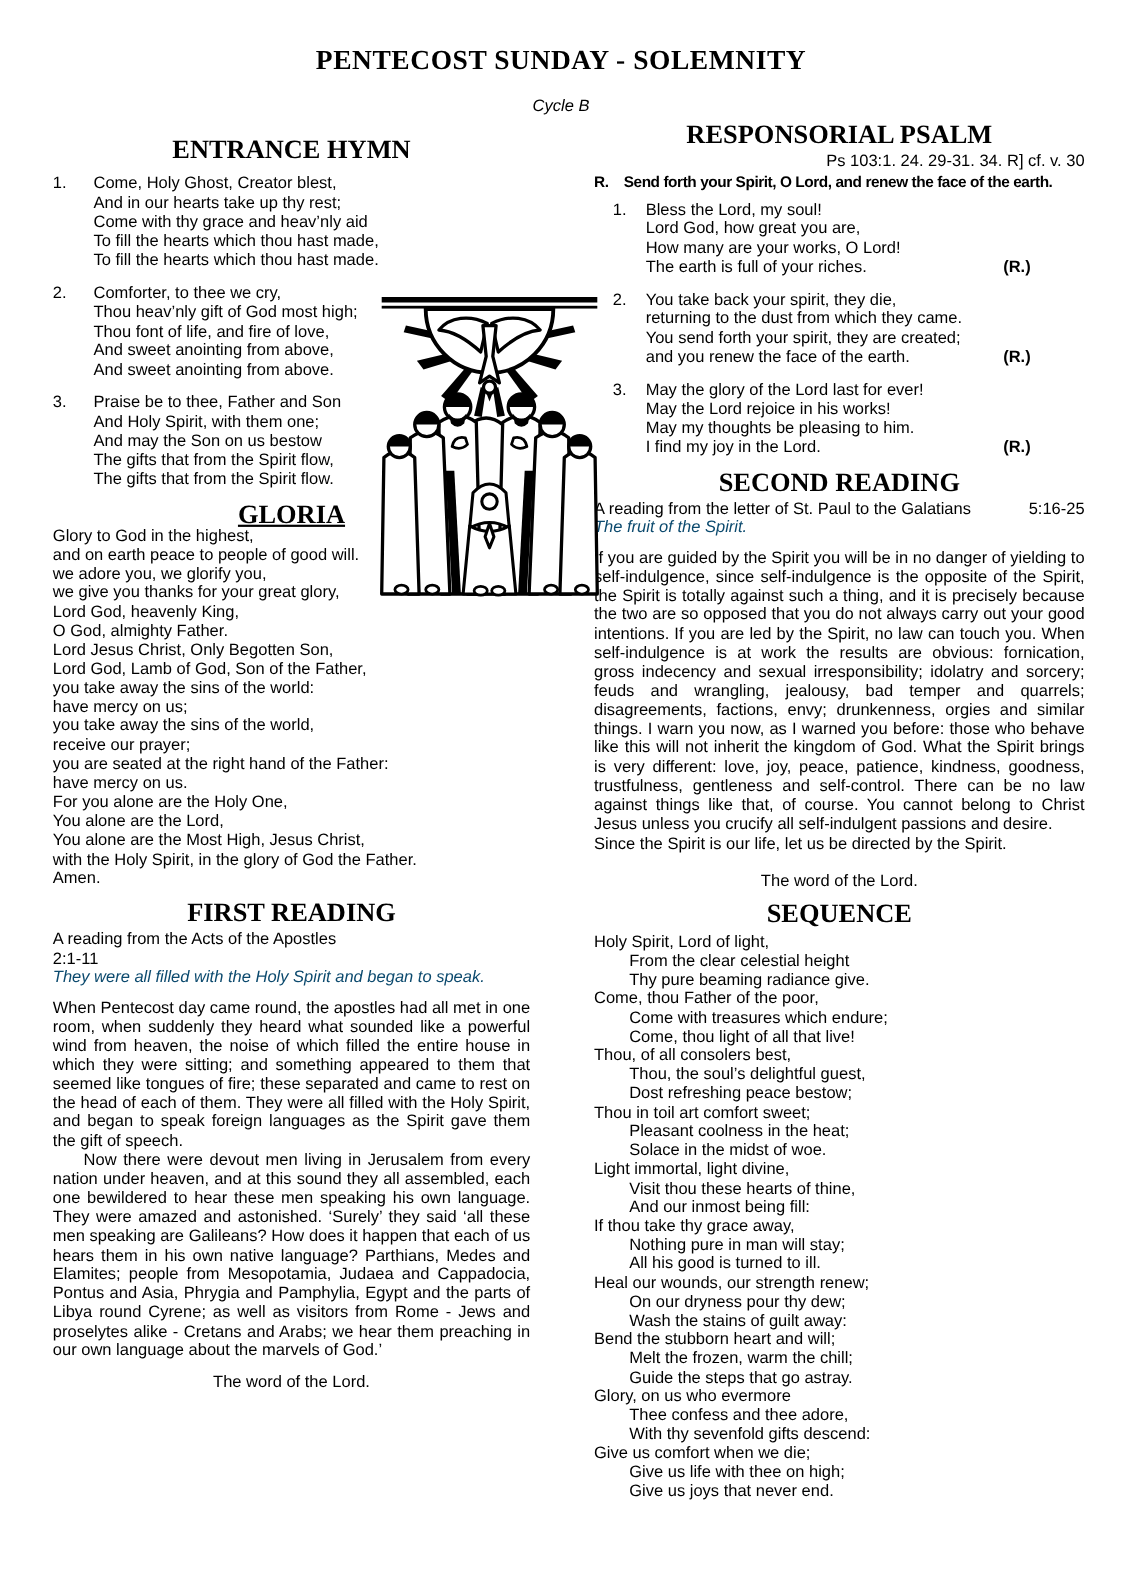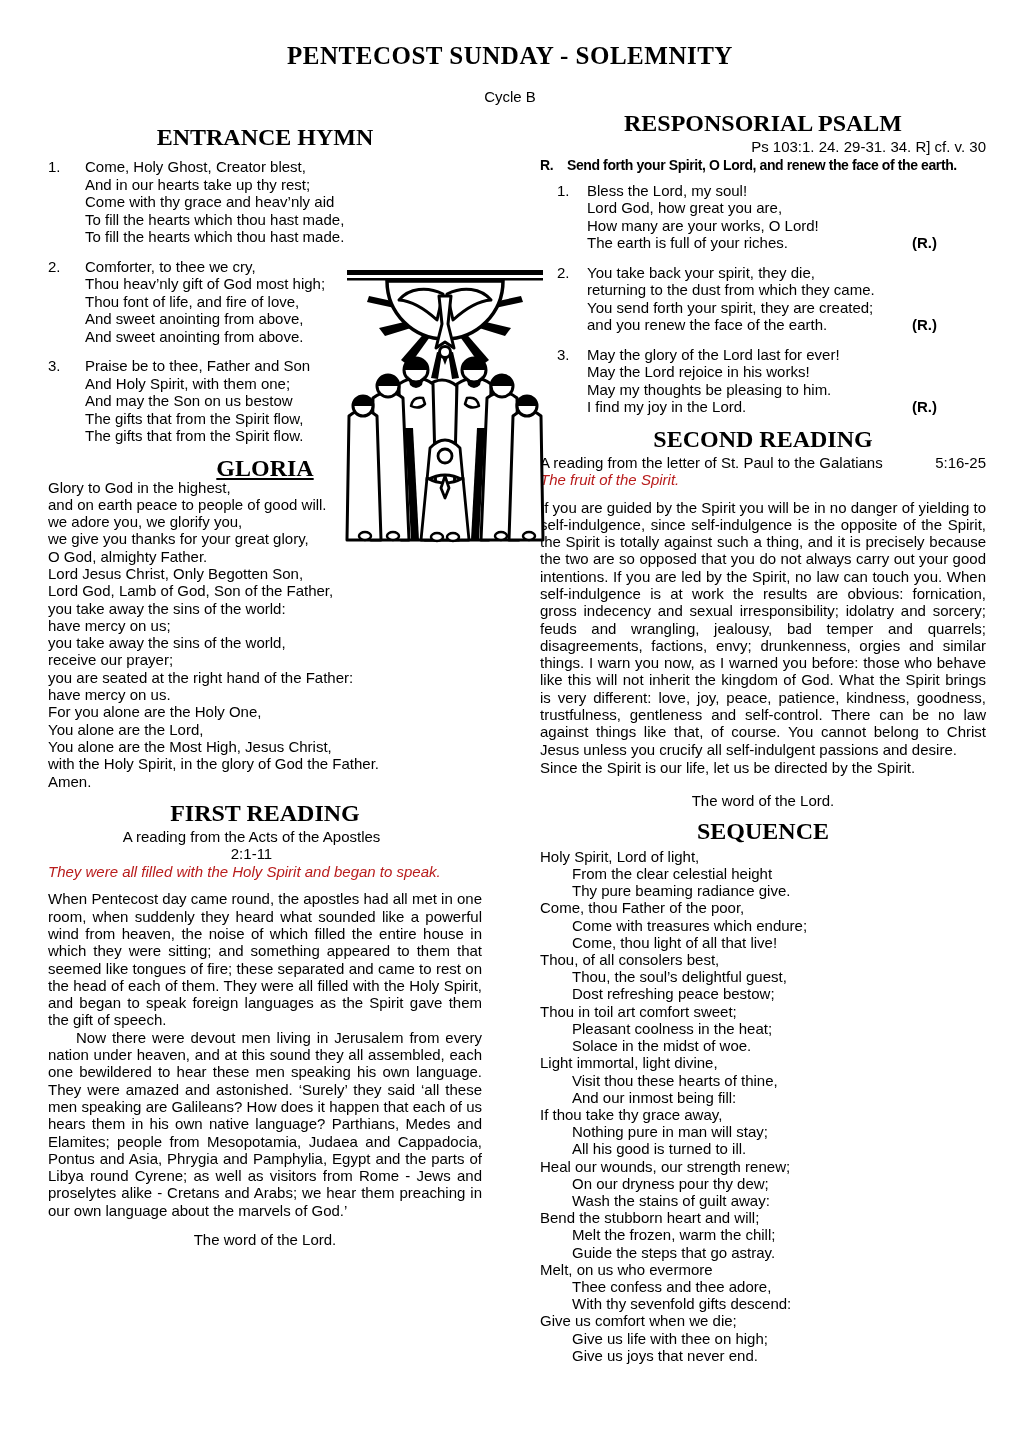--- a/index.html
+++ b/index.html
@@ -1,21 +1,21 @@
 <!DOCTYPE html>
 <html><head>
 <meta charset="utf-8">
 <style>
   html,body{margin:0;padding:0;background:#ffffff;}
   .page{position:relative;width:1020px;height:1441px;background:#fff;color:#000;
         font-family:"Liberation Sans","DejaVu Sans",sans-serif;font-size:15px;overflow:hidden;}
   .doc-title{position:absolute;top:42px;left:0;width:100%;text-align:center;
              font-family:"Liberation Serif","DejaVu Serif",serif;font-weight:bold;
              font-size:25px;letter-spacing:0.5px;}
-  .cycle{position:absolute;top:88px;left:0;width:100%;text-align:center;font-size:15px;}
+  .cycle{position:absolute;top:88px;left:0;width:100%;text-align:center;font-size:15px;font-style:italic;}
   .col-left{position:absolute;left:48px;top:126px;width:434px;}
   .col-right{position:absolute;left:540px;top:112px;width:446px;}
   h2{font-family:"Liberation Serif","DejaVu Serif",serif;font-weight:bold;font-size:24px;
      text-align:center;margin:0;line-height:22px;}
   .h-entrance{margin:0 0 10px;}
   .h-gloria{margin:10px 0 0;text-decoration:underline;}
   .h-first{margin:12px 0 4px;}
   .h-psalm{margin:0 0 4px;}
   .h-second{margin:8px 0 4px;}
   .h-sequence{margin:10px 0 6px;}
@@ -23,23 +23,23 @@
   .vnum{flex:none;width:37px;}
   .vlines{flex:1;}
   .psalm-verses .verse{padding-left:17px;}
   .psalm-verses .vnum{width:30px;}
   .mark-row{display:flex;justify-content:space-between;padding-right:49px;}
   .response-mark{font-weight:bold;}
   .psalm-ref{text-align:right;line-height:17.5px;}
   .resp{display:flex;font-weight:bold;font-size:14px;letter-spacing:-0.4px;
         line-height:18px;margin-bottom:8px;white-space:nowrap;}
   .resp .rlabel{flex:none;width:27px;}
-  .src-row{display:flex;justify-content:space-between;line-height:17.5px;align-items:center;}
+  .src-row{display:flex;justify-content:space-between;line-height:17.5px;}
   .src-row.first{padding-right:27px;flex-direction:column;}
-  .summary{font-style:italic;color:#b91c1c;line-height:17.5px;}
+  .summary{font-style:italic;color:#0c4a6e;line-height:17.5px;}
   .just{text-align:justify;line-height:17.3px;margin:0;}
   .reading-body{margin-top:10px;}
   .indent-first{text-indent:28px;}
   .final-line{line-height:17.4px;margin-top:1px;}
   .conclusion{text-align:center;margin-top:12px;line-height:17.5px;}
   .conclusion.right-col{margin-top:16px;}
   .lines .tline{line-height:17.3px;}
   .seq-lines .tline{line-height:17.2px;}
   .tline.indent{padding-left:32px;}
   .illustration{position:absolute;left:345px;top:266px;width:200px;height:279px;}
@@ -86,20 +86,21 @@
           </div>
         </div>
       </div>
 
     <h2 class="h-gloria">GLORIA</h2>
     <div class="lines">
         <div class="tline">Glory to God in the highest,</div>
         <div class="tline">and on earth peace to people of good will.</div>
         <div class="tline">we adore you, we glorify you,</div>
         <div class="tline">we give you thanks for your great glory,</div>
+        <div class="tline">Lord God, heavenly King,</div>
         <div class="tline">O God, almighty Father.</div>
         <div class="tline">Lord Jesus Christ, Only Begotten Son,</div>
         <div class="tline">Lord God, Lamb of God, Son of the Father,</div>
         <div class="tline">you take away the sins of the world:</div>
         <div class="tline">have mercy on us;</div>
         <div class="tline">you take away the sins of the world,</div>
         <div class="tline">receive our prayer;</div>
         <div class="tline">you are seated at the right hand of the Father:</div>
         <div class="tline">have mercy on us.</div>
         <div class="tline">For you alone are the Holy One,</div>
@@ -199,21 +200,21 @@
         <div class="tline indent">And our inmost being fill:</div>
         <div class="tline">If thou take thy grace away,</div>
         <div class="tline indent">Nothing pure in man will stay;</div>
         <div class="tline indent">All his good is turned to ill.</div>
         <div class="tline">Heal our wounds, our strength renew;</div>
         <div class="tline indent">On our dryness pour thy dew;</div>
         <div class="tline indent">Wash the stains of guilt away:</div>
         <div class="tline">Bend the stubborn heart and will;</div>
         <div class="tline indent">Melt the frozen, warm the chill;</div>
         <div class="tline indent">Guide the steps that go astray.</div>
-        <div class="tline">Melt, on us who evermore</div>
+        <div class="tline">Glory, on us who evermore</div>
         <div class="tline indent">Thee confess and thee adore,</div>
         <div class="tline indent">With thy sevenfold gifts descend:</div>
         <div class="tline">Give us comfort when we die;</div>
         <div class="tline indent">Give us life with thee on high;</div>
         <div class="tline indent">Give us joys that never end.</div>
       </div>
   </div>
 
   <div class="illustration">
     <svg viewBox="0 0 200 279" width="200" height="279" xmlns="http://www.w3.org/2000/svg">

